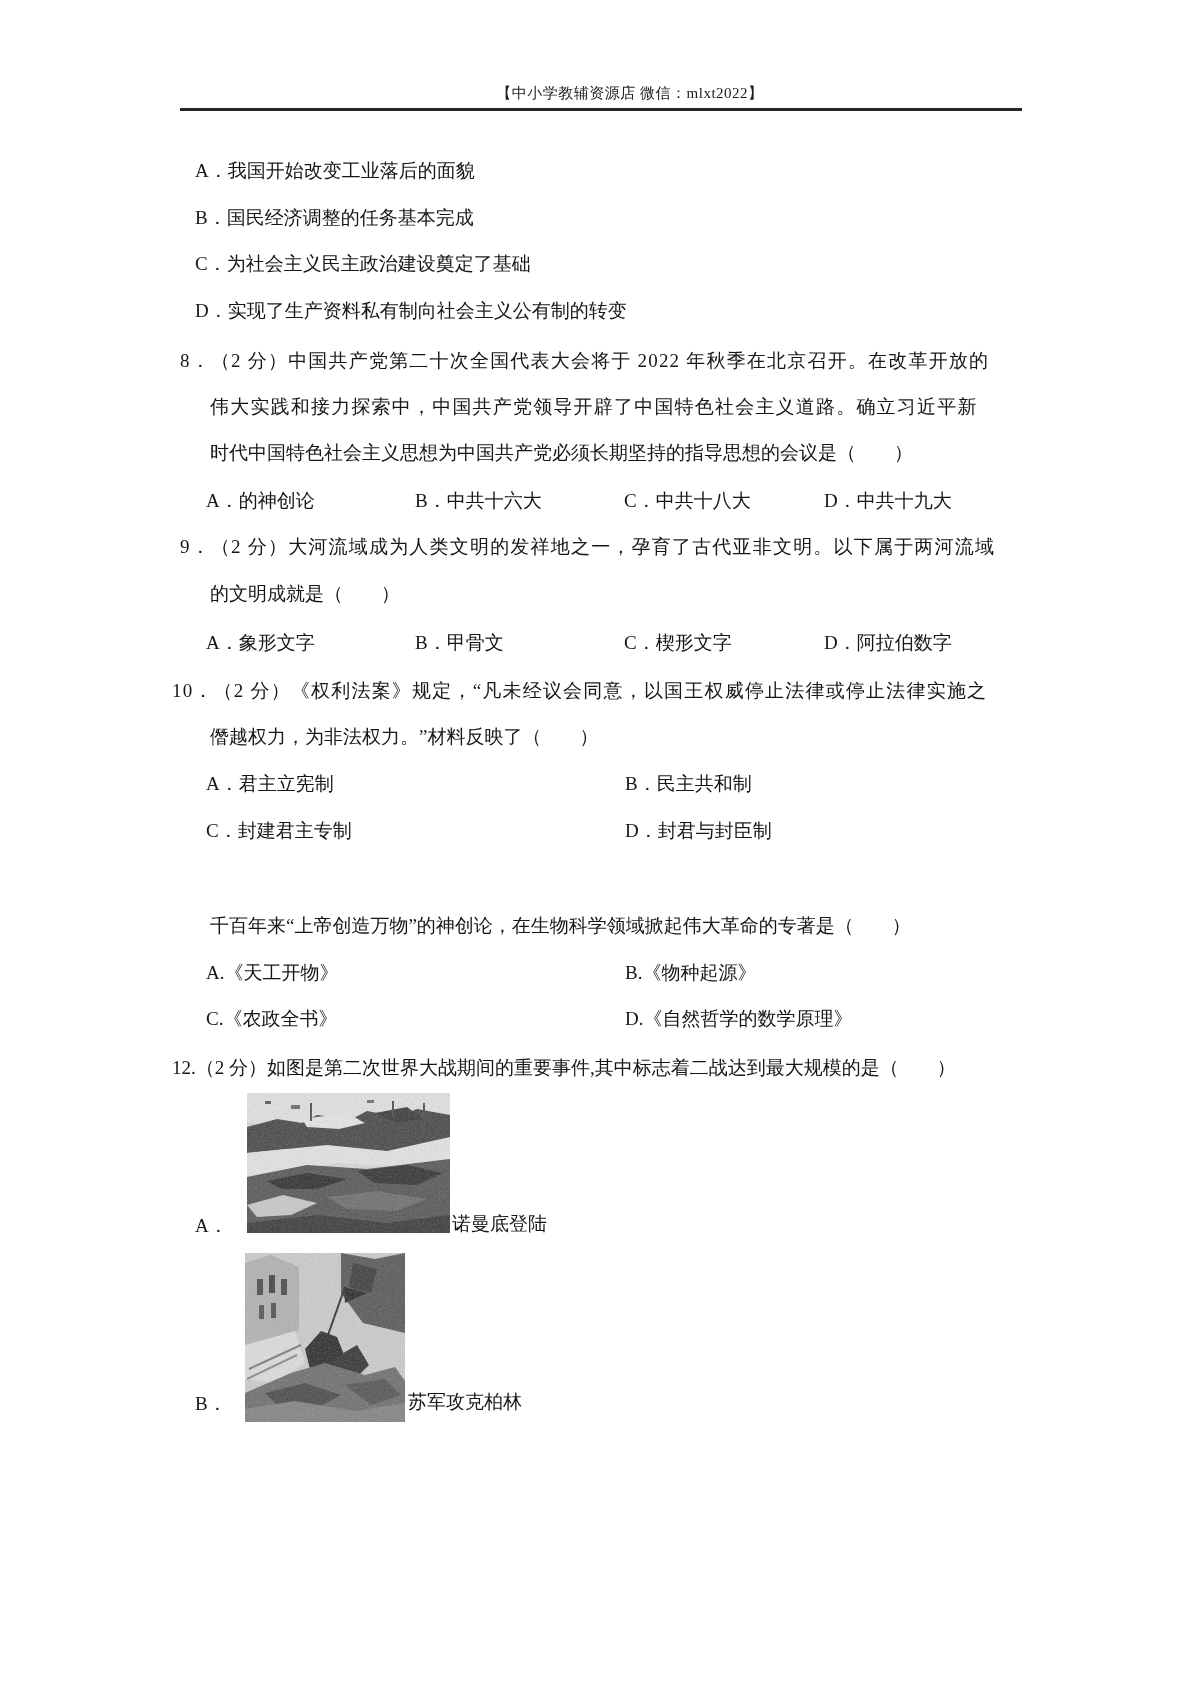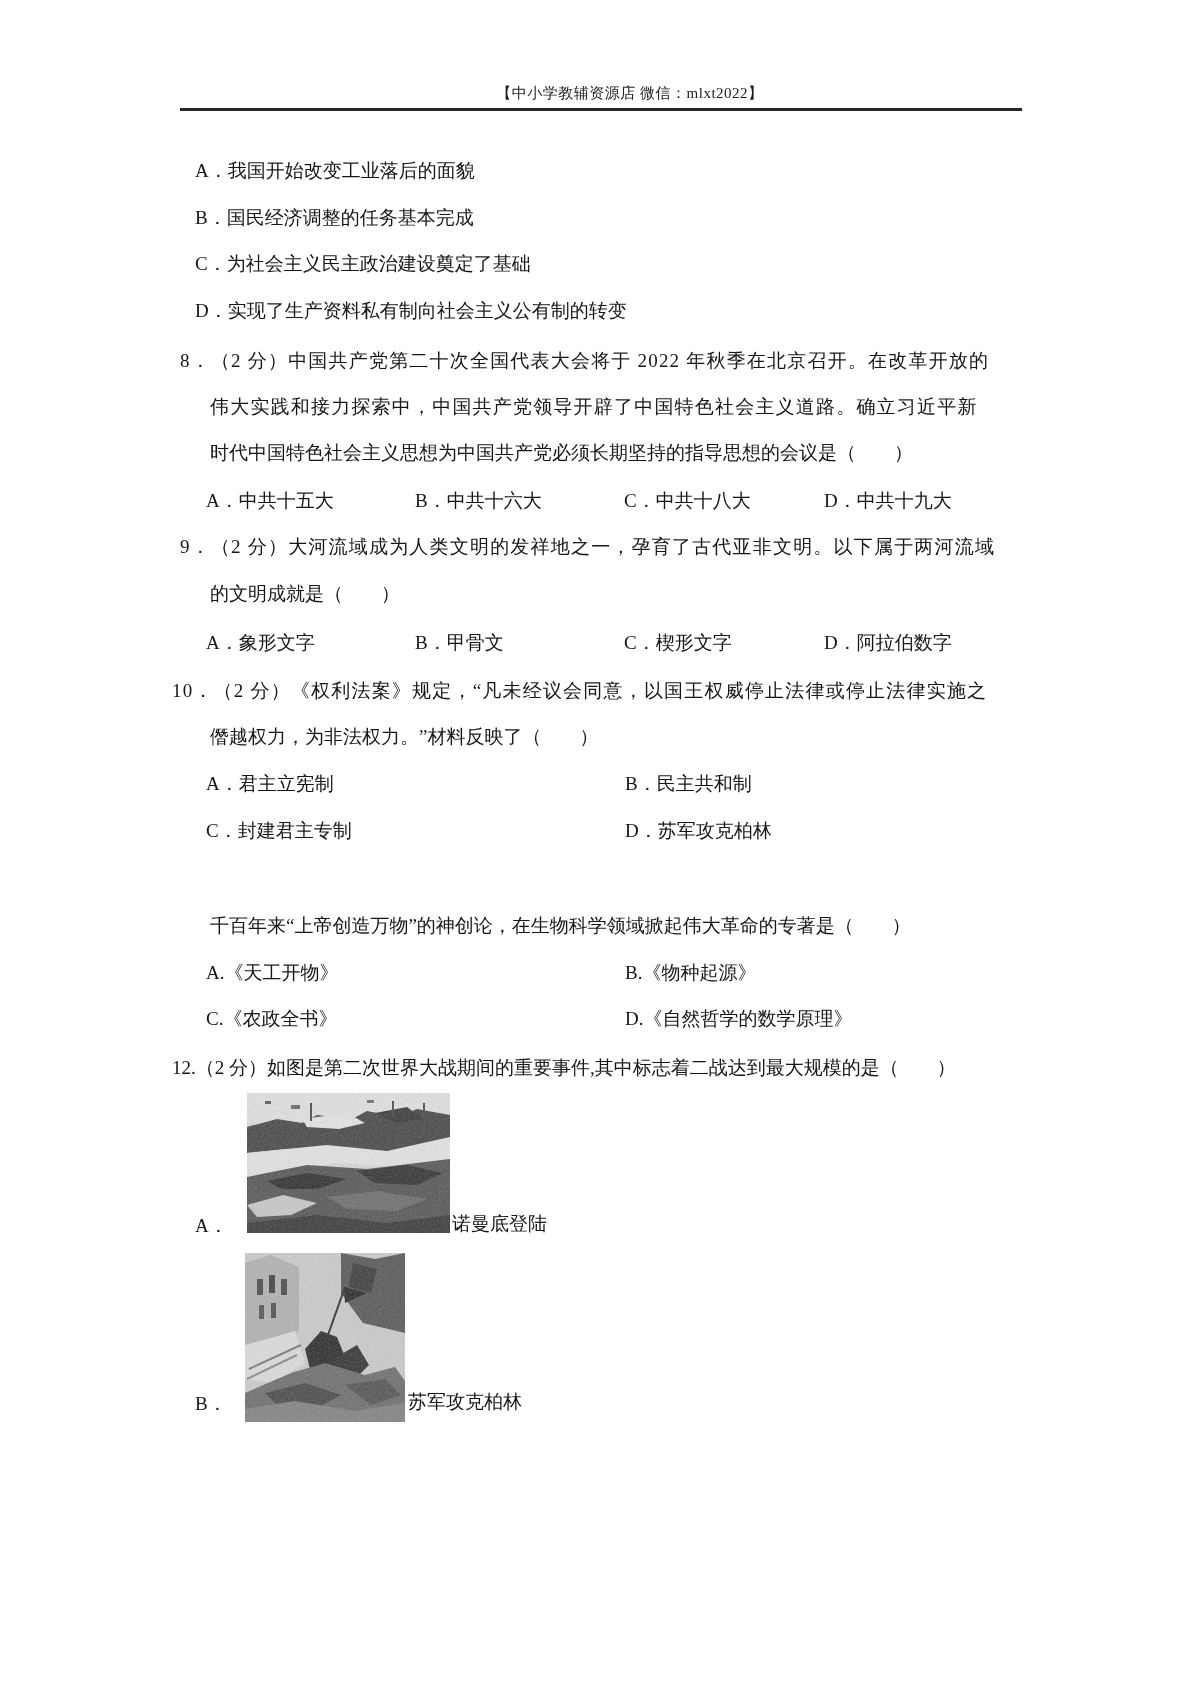--- a/index.html
+++ b/index.html
@@ -47,38 +47,38 @@
   <div class="rule"></div>
 
   <div class="ln" style="top:157px;left:195px">A．我国开始改变工业落后的面貌</div>
   <div class="ln" style="top:204px;left:195px">B．国民经济调整的任务基本完成</div>
   <div class="ln" style="top:250px;left:195px">C．为社会主义民主政治建设奠定了基础</div>
   <div class="ln" style="top:297px;left:195px">D．实现了生产资料私有制向社会主义公有制的转变</div>
 
   <div class="ln wide" style="top:347px;left:180px">8．（2 分）中国共产党第二十次全国代表大会将于 2022 年秋季在北京召开。在改革开放的</div>
   <div class="ln wide" style="top:393px;left:210px">伟大实践和接力探索中，中国共产党领导开辟了中国特色社会主义道路。确立习近平新</div>
   <div class="ln" style="top:439px;left:210px">时代中国特色社会主义思想为中国共产党必须长期坚持的指导思想的会议是（　　）</div>
-  <div class="ln" style="top:487px;left:206px">A．中共十五大</div>
+  <div class="ln" style="top:487px;left:206px">A．的神创论</div>
   <div class="ln" style="top:487px;left:415px">B．中共十六大</div>
   <div class="ln" style="top:487px;left:624px">C．中共十八大</div>
   <div class="ln" style="top:487px;left:824px">D．中共十九大</div>
 
   <div class="ln wide" style="top:533px;left:180px">9．（2 分）大河流域成为人类文明的发祥地之一，孕育了古代亚非文明。以下属于两河流域</div>
   <div class="ln" style="top:580px;left:210px">的文明成就是（　　）</div>
   <div class="ln" style="top:629px;left:206px">A．象形文字</div>
   <div class="ln" style="top:629px;left:415px">B．甲骨文</div>
   <div class="ln" style="top:629px;left:624px">C．楔形文字</div>
   <div class="ln" style="top:629px;left:824px">D．阿拉伯数字</div>
 
   <div class="ln wide" style="top:677px;left:172px">10．（2 分）《权利法案》规定，“凡未经议会同意，以国王权威停止法律或停止法律实施之</div>
   <div class="ln" style="top:723px;left:210px">僭越权力，为非法权力。”材料反映了（　　）</div>
   <div class="ln" style="top:770px;left:206px">A．君主立宪制</div>
   <div class="ln" style="top:770px;left:625px">B．民主共和制</div>
   <div class="ln" style="top:817px;left:206px">C．封建君主专制</div>
-  <div class="ln" style="top:817px;left:625px">D．苏军攻克柏林</div>
+  <div class="ln" style="top:817px;left:625px">D．封君与封臣制</div>
 
   <div class="ln" style="top:912px;left:210px">千百年来“上帝创造万物”的神创论，在生物科学领域掀起伟大革命的专著是（　　）</div>
   <div class="ln" style="top:959px;left:206px">A.《天工开物》</div>
   <div class="ln" style="top:959px;left:625px">B.《物种起源》</div>
   <div class="ln" style="top:1005px;left:206px">C.《农政全书》</div>
   <div class="ln" style="top:1005px;left:625px">D.《自然哲学的数学原理》</div>
 
   <div class="ln" style="top:1054px;left:172px">12.（2 分）如图是第二次世界大战期间的重要事件,其中标志着二战达到最大规模的是（　　）</div>
 
   <svg class="photo" style="top:1093px;left:247px" width="203" height="140" viewBox="0 0 203 140">

